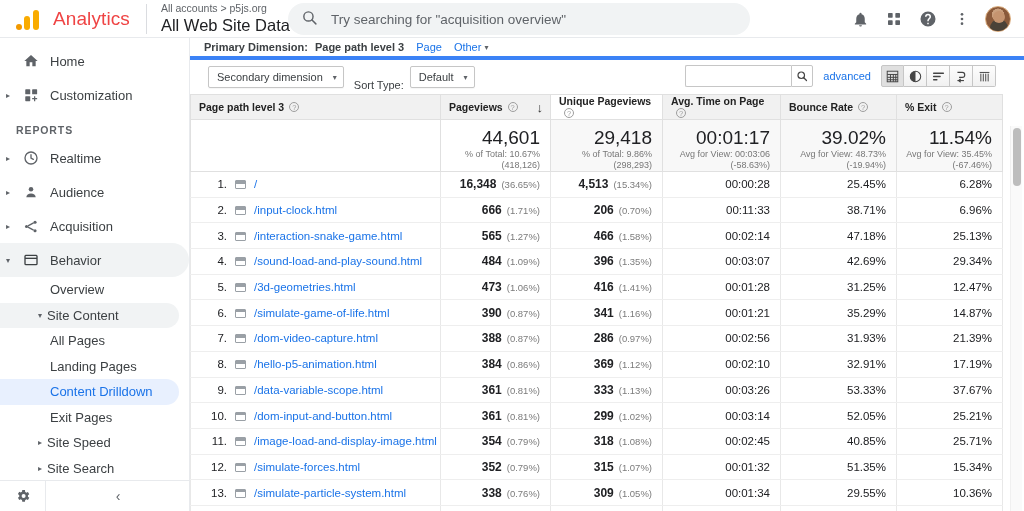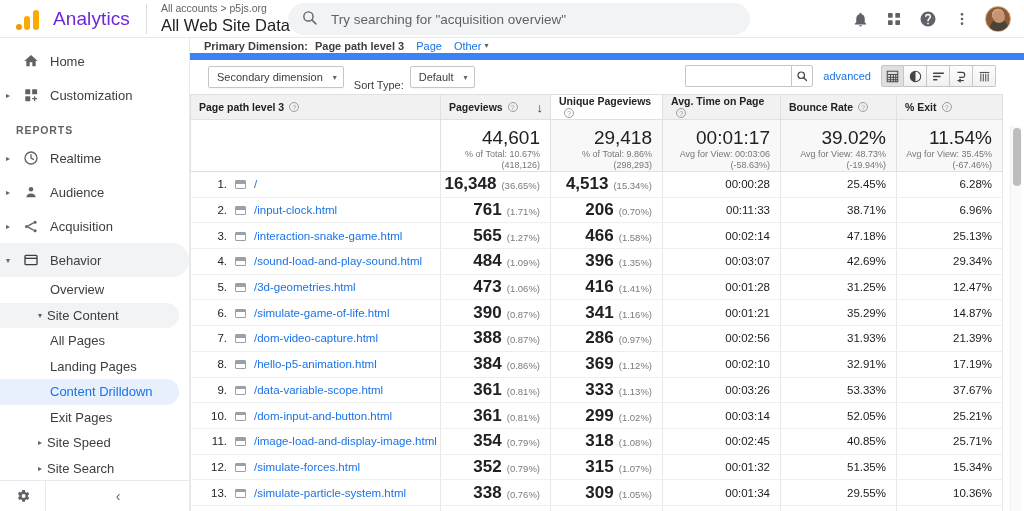--- a/index.html
+++ b/index.html
@@ -18,21 +18,21 @@
     position: absolute; top: 0; left: 0; width: 1024px; height: 38px;
     background: #fff; display: flex; align-items: center;
     border-bottom: 1px solid #e8eaed;
     z-index: 20;
   }
   .ga-logo { width: 34px; display:flex; align-items:flex-end; justify-content:center; height: 22px; margin-left: 10px; }
   .ga-logo .b1 { width: 6px; height: 6px; border-radius: 50%; background: #f29900; margin-right: 2.5px; }
   .ga-logo .b2 { width: 6px; height: 14px; border-radius: 3px; background: #f9ab00; margin-right: 2.5px; }
   .ga-logo .b3 { width: 6px; height: 20px; border-radius: 3px; background: #f9ab00; }
   .brand {
-    font-size: 19px; color: #6d28d9; margin-left: 9px; letter-spacing: 0.1px;
+    font-size: 19px; color: #ef4444; margin-left: 9px; letter-spacing: 0.1px;
     font-weight: 400;
   }
   .brand-div { width:1px; height: 30px; background: #dadce0; margin: 0 14px 0 16px; }
   .acct { display: flex; flex-direction: column; justify-content: center; }
   .acct-crumb { font-size: 10.5px; color: #5f6368; line-height: 13px; }
   .acct-name { font-size: 16.5px; color: #202124; line-height: 20px; display:flex; align-items:center; }
   .acct-caret { margin-left: 6px; font-size: 10px; color: #5f6368; }
 
   .searchwrap {
     position: absolute; left: 288px; top: 3px; width: 462px; height: 32px;
@@ -94,21 +94,21 @@
   }
   .sidebar-foot .gear { width: 45px; display:flex; align-items:center; justify-content:center; cursor:pointer; }
   .sidebar-foot .sep { width: 1px; height: 31px; background: #e8eaed; }
   .sidebar-foot .collapse { flex:1; display:flex; align-items:center; justify-content:center; font-size: 14px; color:#5f6368; cursor:pointer;}
 
   
   .main { position: absolute; left: 190px; top: 38px; width: 834px; height: 473px; background: #fff; }
 
   .primdim {
     height: 22px; display: flex; align-items: center; font-size: 11px;
-    padding-left: 14px; color: #3c4043; border-bottom: 7px solid #3b82f6;
+    padding-left: 14px; color: #3c4043; border-bottom: 4px solid #3b82f6;
   }
   .primdim .lab { font-weight: bold; }
   .primdim .cur { font-weight: bold; margin-left: 7px; }
   .primdim .lnk { color: #1a73e8; margin-left: 12px; cursor: pointer; }
   .primdim .caret { font-size: 8px; color: #5f6368; margin-left: 3px; }
 
   .toolbar2 { height: 34px; display: flex; align-items: center; padding-left: 18px; position: relative; }
   .selbox {
     height: 22px; border: 1px solid #c6c6c6; border-radius: 2px; background: #fff;
     display: flex; align-items: center; padding: 0 6px 0 8px; font-size: 11px; color: #3c4043;
@@ -172,21 +172,21 @@
     text-align: left; padding: 0 0 0 14px; border-left: 1px solid #e8e8e8;
   }
   td.cell.whitecol { background: #fff; }
   .idx { display: inline-block; width: 22px; text-align: right; color: #202124; font-size: 11.5px; }
   .pgicon {
     display: inline-block; width: 11px; height: 9px; border: 1.3px solid #9aa0a6;
     margin: 0 8px 0 8px; vertical-align: -1px; position: relative; border-radius: 1px;
   }
   .pgicon::after { content:''; position:absolute; left:0; top:0; width:100%; height:2.5px; background:#9aa0a6; }
   .plink { color: #1a73e8; text-decoration: none; font-size: 11.5px; cursor: pointer; }
-  .val { font-weight: bold; font-size: 17px; }
+  .val { font-weight: bold; font-size: 12px; }
   .pct { color: #7b7b7b; font-size: 9.5px; margin-left: 5px; font-weight: normal; }
 
   
   .vscroll {
     position: absolute; right: 2px; top: 88px; width: 12px; height: 423px;
     background: #fafafa; border-left: 1px solid #f0f0f0;
   }
   .vthumb {
     position: absolute; top: 2px; left: 2px; width: 8px; height: 58px;
     background: #bdbdbd; border-radius: 4px;
@@ -511,21 +511,21 @@
         <tr>
               <td class="cell first"><span class="idx">1.</span><span class="pgicon"></span><a class="plink">/</a></td>
               <td class="cell whitecol"><span class="val">16,348</span><span class="pct">(36.65%)</span></td>
               <td class="cell"><span class="val">4,513</span><span class="pct">(15.34%)</span></td>
               <td class="cell"><span class="">00:00:28</span></td>
               <td class="cell"><span class="">25.45%</span></td>
               <td class="cell"><span class="">6.28%</span></td>
             </tr>
             <tr>
               <td class="cell first"><span class="idx">2.</span><span class="pgicon"></span><a class="plink">/input-clock.html</a></td>
-              <td class="cell whitecol"><span class="val">761</span><span class="pct">(1.71%)</span></td>
+              <td class="cell whitecol"><span class="val">666</span><span class="pct">(1.71%)</span></td>
               <td class="cell"><span class="val">206</span><span class="pct">(0.70%)</span></td>
               <td class="cell"><span class="">00:11:33</span></td>
               <td class="cell"><span class="">38.71%</span></td>
               <td class="cell"><span class="">6.96%</span></td>
             </tr>
             <tr>
               <td class="cell first"><span class="idx">3.</span><span class="pgicon"></span><a class="plink">/interaction-snake-game.html</a></td>
               <td class="cell whitecol"><span class="val">565</span><span class="pct">(1.27%)</span></td>
               <td class="cell"><span class="val">466</span><span class="pct">(1.58%)</span></td>
               <td class="cell"><span class="">00:02:14</span></td>

